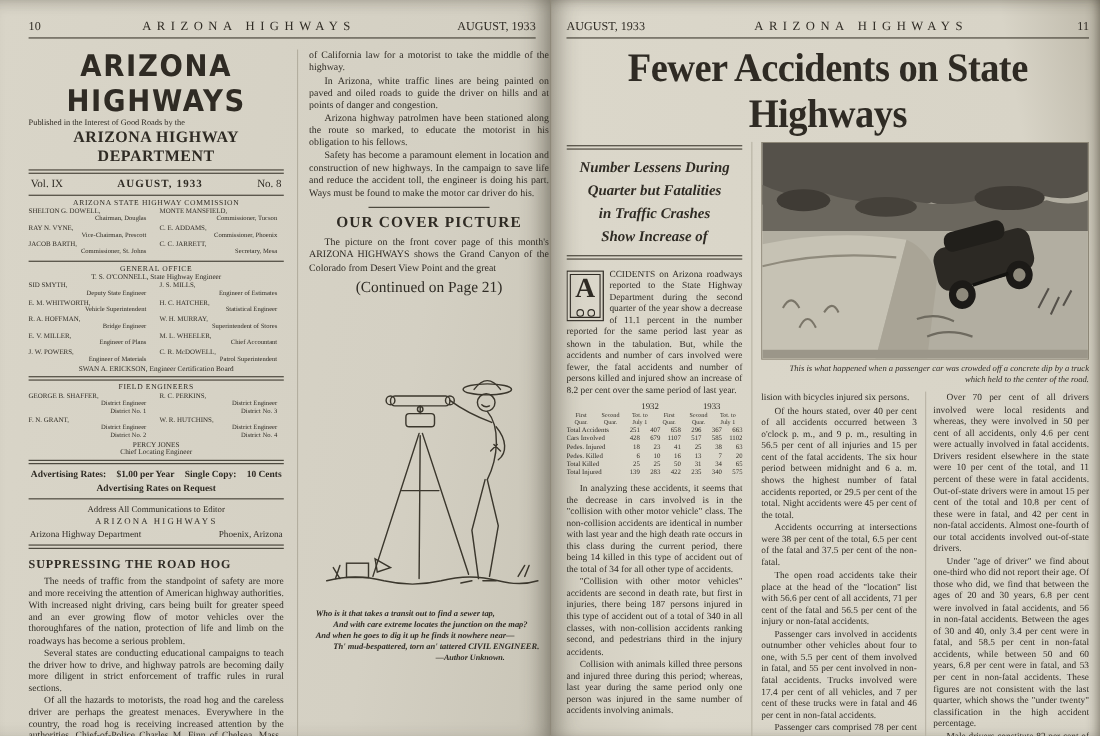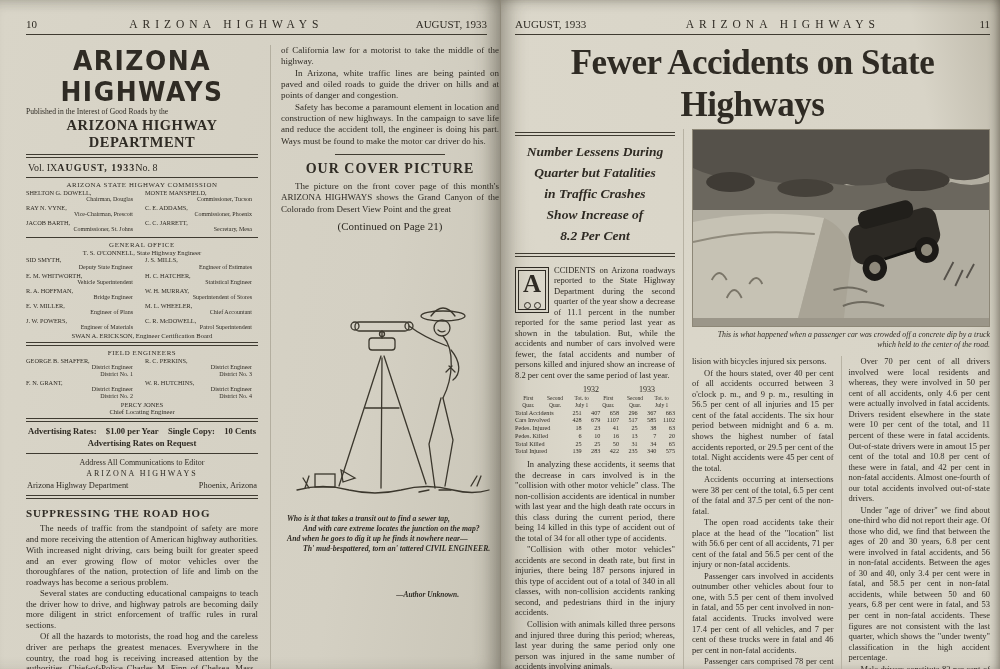--- a/index.html
+++ b/index.html
@@ -23,21 +23,21 @@
   .lp-cols{display:flex;gap:12px;margin-top:10px;}
   .lp-left{width:232px;flex:none;}
   .lp-right{flex:1;border-left:1px solid #b3ae9f;padding-left:10px;}
 
   .logo{font-family:"DejaVu Sans", sans-serif;font-weight:bold;font-size:25px;
     letter-spacing:1.5px;text-align:center;transform:scaleY(1.08);margin-top:2px;}
   .tagline{font-size:7.6px;text-align:left;margin-top:2px;}
   .org{font-size:14.5px;text-align:center;letter-spacing:.5px;margin-top:1px;font-weight:600;}
   .rule{border-top:1px solid #3f3b31;margin:3px 0;}
   .dbl{border-top:1px solid #3f3b31;border-bottom:1px solid #3f3b31;height:2px;margin:3px 0;}
-  .volrow{display:flex;justify-content:flex-start;align-items:baseline;font-size:10px;padding:1px 2px;}
+  .volrow{display:flex;justify-content:space-between;align-items:baseline;font-size:10px;padding:1px 2px;}
   .volrow .mid{font-weight:bold;letter-spacing:1px;}
 
   .sect-h{font-size:6.9px;text-align:center;letter-spacing:.6px;margin:2px 0 1px;}
   .sect-c{font-size:6.6px;text-align:center;}
   .staff-grid{display:grid;grid-template-columns:1fr 1fr;column-gap:6px;}
   .staff{font-size:6.3px;line-height:1.15;margin-bottom:1px;}
   .s-name{text-align:left;}
   .s-title,.s-sub{text-align:right;padding-right:6px;font-size:6px;}
 
   .subscr{font-size:8.6px;font-weight:bold;text-align:center;line-height:1.35;padding:1px 0;}
@@ -45,26 +45,26 @@
   .addr{font-size:8px;text-align:center;line-height:1.35;padding:1px 0;}
   .addr .l3{display:flex;justify-content:space-between;font-size:8.4px;padding:0 1px;}
 
   .rh-head{font-size:11px;font-weight:bold;text-align:left;letter-spacing:.8px;margin:8px 0 4px;}
   .body-text p{margin:0;font-size:8.7px;line-height:1.24;text-align:justify;text-indent:14px;}
   .cont p:first-child{text-indent:0;}
   .lp-right .body-text p{font-size:9px;line-height:1.26;}
 
   .short-rule{width:110px;border-top:1px solid #3f3b31;margin:7px auto 6px;}
   .cover-h{font-size:14px;font-weight:bold;text-align:center;letter-spacing:1px;margin-bottom:4px;}
-  .contd{font-size:11px;text-align:center;margin-top:5px;}
+  .contd{font-size:14px;text-align:center;margin-top:5px;}
 
   .cartoon{margin:6px 0 2px;padding:0;text-align:center;}
   .poem{font-size:7.7px;font-style:italic;font-weight:600;line-height:1.3;padding-left:6px;}
   .poem-line:nth-child(even){padding-left:16px;}
-  .poem-author{font-size:7.4px;font-style:italic;font-weight:600;text-align:right;padding-right:40px;margin-top:36px;}
+  .poem-author{font-size:7.4px;font-style:italic;font-weight:600;text-align:right;padding-right:40px;}
 
   
   .headline{font-size:35px;font-weight:bold;text-align:center;margin:8px 0 6px;
     letter-spacing:-0.5px;transform:scaleY(1.05);font-family:"Liberation Serif", serif;}
   .rp-main{display:flex;margin-top:2px;height:545px;}
   .rp-col1{width:160px;flex:none;overflow:hidden;}
   .rp-right{flex:1;margin-left:8px;padding-left:8px;border-left:1px solid #b7b2a3;overflow:hidden;}
 
   .subhead{font-size:13.5px;font-style:italic;font-weight:bold;text-align:center;
     line-height:1.55;margin:6px 0;}
@@ -251,20 +251,21 @@
             <p>Several states are conducting educational campaigns to teach the driver how to drive, and highway patrols are becoming daily more diligent in strict enforcement of traffic rules in rural sections.</p>
             <p>Of all the hazards to motorists, the road hog and the careless driver are perhaps the greatest menaces. Everywhere in the country, the road hog is receiving increased attention by the authorities. Chief-of-Police Charles M. Finn of Chelsea, Mass., has dubbed him Public Enemy No. 1.</p>
           </div>
       </div>
 
       <div class="lp-right">
         <div class="body-text cont">
 
         <p>of California law for a motorist to take the middle of the highway.</p>
             <p>In Arizona, white traffic lines are being painted on paved and oiled roads to guide the driver on hills and at points of danger and congestion.</p>
+            <p>Arizona highway patrolmen have been stationed along the route so marked, to educate the motorist in his obligation to his fellows.</p>
             <p>Safety has become a paramount element in location and construction of new highways. In the campaign to save life and reduce the accident toll, the engineer is doing his part. Ways must be found to make the motor car driver do his.</p>
           </div>
         <div class="short-rule"></div>
         <div class="cover-h">OUR COVER PICTURE</div>
         <div class="body-text">
             <p style="text-indent:14px;">The picture on the front cover page of this month's ARIZONA HIGHWAYS shows the Grand Canyon of the Colorado from Desert View Point and the great</p>
           </div>
         <div class="contd">(Continued on Page 21)</div>
 
         <figure class="cartoon">
@@ -327,21 +328,20 @@
 
     <div class="rp-main">
       <div class="rp-col1">
         <div class="dbl"></div>
         <div class="subhead">
 
         <div>Number Lessens During</div>
             <div>Quarter but Fatalities</div>
             <div>in Traffic Crashes</div>
             <div>Show Increase of</div>
-            <div>8.2 Per Cent</div>
           </div>
         <div class="dbl"></div>
 
         <div class="lead">
           <span class="dropcap-box">
             <span class="dc-letter">A</span>
             <span class="dc-orn">
                 <i></i>
                 <i></i>
               </span>

